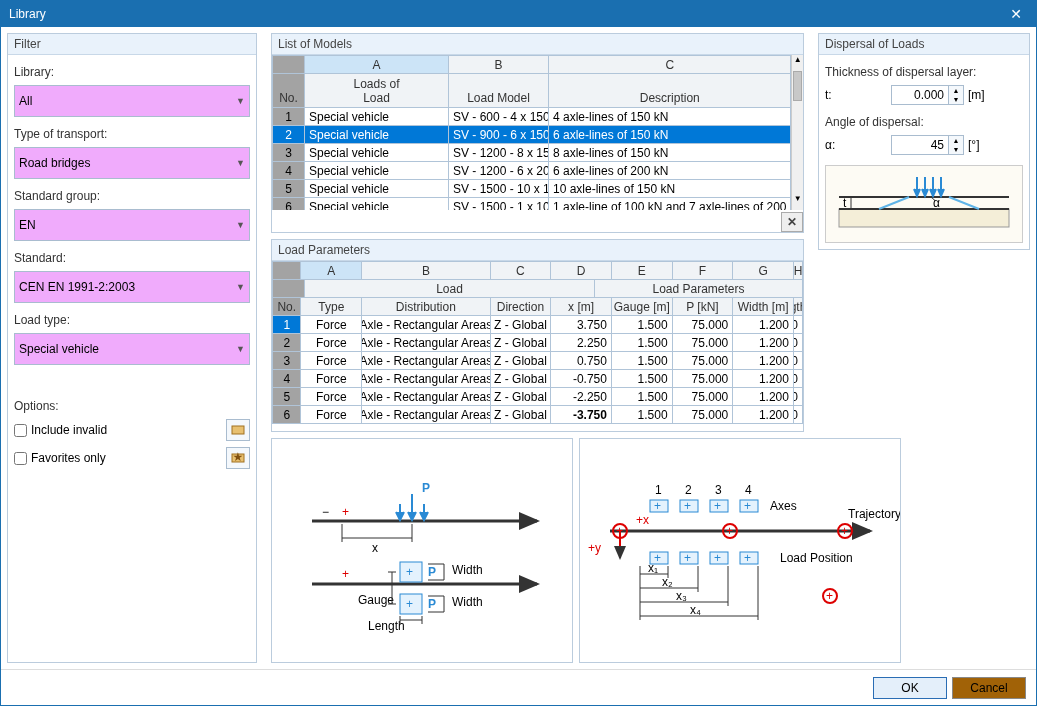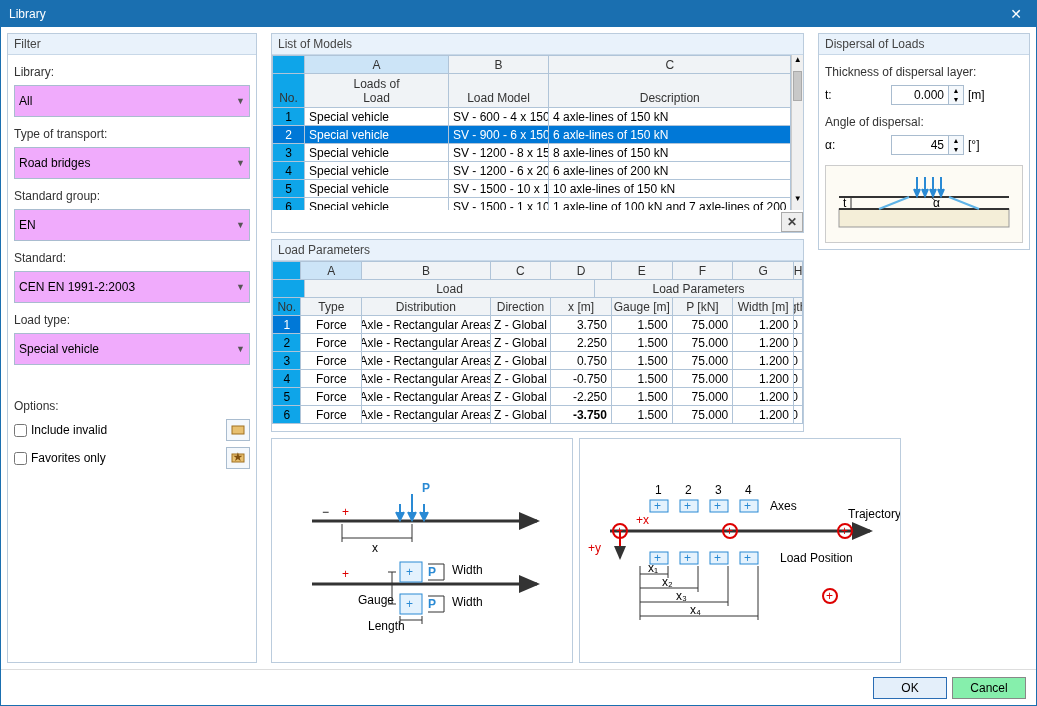--- a/index.html
+++ b/index.html
@@ -18,39 +18,39 @@
 .lbl { color: #333; margin-top: 4px; }
 .combo { height: 32px; border: 1px solid #a9bccf; background: #f0abfc; padding: 2px 4px; display: flex; align-items: center; justify-content: space-between; cursor: pointer; }
 .combo .caret { font-size: 9px; color: #555; }
 .chk-row { display: flex; align-items: center; gap: 4px; }
 .opt-row { display: flex; justify-content: space-between; align-items: center; }
 .icon-btn { width: 24px; height: 22px; border: 1px solid #a9bccf; background: #f4f8fc; display: flex; align-items: center; justify-content: center; cursor: pointer; }
 .grid { border-top: 1px solid #b0c4d8; border-left: 1px solid #b0c4d8; font-size: 11px; }
 .grid-row { display: flex; }
 .grid-cell { border-right: 1px solid #b0c4d8; border-bottom: 1px solid #b0c4d8; padding: 2px 4px; height: 18px; overflow: hidden; white-space: nowrap; text-overflow: ellipsis; display: flex; align-items: center; }
 .grid-hdr { background: #f0f3f6; justify-content: center; text-align: center; color: #333; font-weight: normal; }
-.grid-numcol { width: 32px; justify-content: center; background: #0ea5e9; }
+.grid-numcol { width: 32px; justify-content: center; background: #a3a3a3; }
 .grid-sel { background: #0078d7; color: #fff; }
 .models-wrap { position: relative; display: flex; flex-direction: column; }
 .models-scroll { height: 155px; overflow: hidden; display: flex; }
 .scrollbar-v { width: 16px; background: #f0f0f0; border-left: 1px solid #ccc; position: relative; }
 .scroll-thumb-v { position: absolute; top: 16px; left: 1px; right: 1px; height: 30px; background: #c8c8c8; border: 1px solid #aaa; }
 .close-row-btn { align-self: flex-end; width: 22px; height: 20px; border: 1px solid #aaa; background: #eee; display: flex; align-items: center; justify-content: center; margin-top: 2px; }
 .params-grid-wrap { height: 170px; overflow: hidden; }
 .num-r { justify-content: flex-end; }
 .diagram-row { flex: 1; display: flex; gap: 6px; }
 .diagram { flex: 1; border: 1px solid #bcd; background: #fff; display: flex; align-items: center; justify-content: center; }
 .disp-row { display: flex; align-items: center; gap: 4px; }
 .spin { display: flex; align-items: center; padding-left: 44px; }
 .spin input { width: 58px; height: 20px; border: 1px solid #a9bccf; text-align: right; padding: 0 4px; font-size: 12px; }
 .spin-btns { display: flex; flex-direction: column; border: 1px solid #a9bccf; border-left: 0; }
 .spin-btns span { width: 14px; height: 9px; font-size: 7px; text-align: center; line-height: 9px; background: #f4f8fc; cursor: pointer; }
 .disp-diag { border: 1px solid #ccc; background: #fdfbf4; height: 78px; margin-top: 4px; display: flex; align-items: center; justify-content: center; }
 .footer { height: 36px; border-top: 1px solid #ddd; display: flex; align-items: center; justify-content: flex-end; gap: 5px; padding: 0 10px; background: #fff; }
-.btn { min-width: 74px; height: 22px; border: 1px solid #888; background: #86efac; cursor: pointer; }
+.btn { min-width: 74px; height: 22px; border: 1px solid #888; background: #a16207; cursor: pointer; }
 .btn-primary { border: 1px solid #2a6db4; background: #e4effa; }
 svg text { font-family: "Segoe UI", sans-serif; }
 </style>
 </head>
 <body>
 
 <div class="window">
   <div class="titlebar">
     <span class="title">Library</span>
     <span class="close">✕</span>

